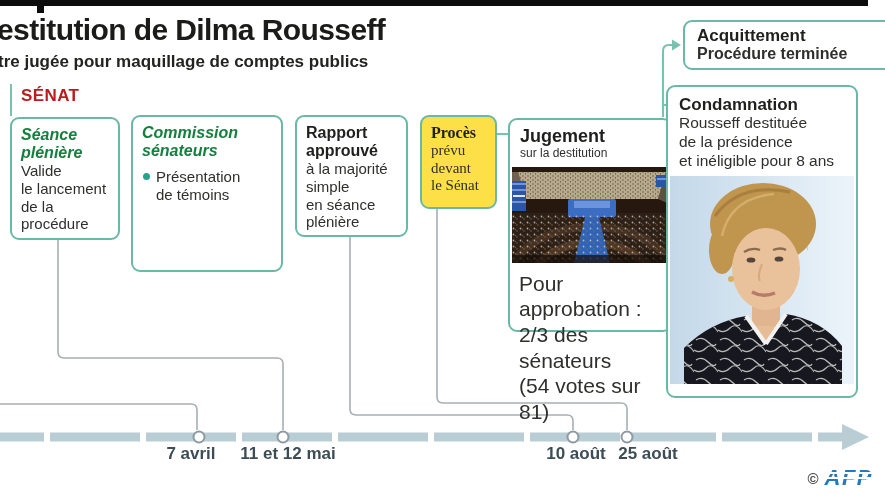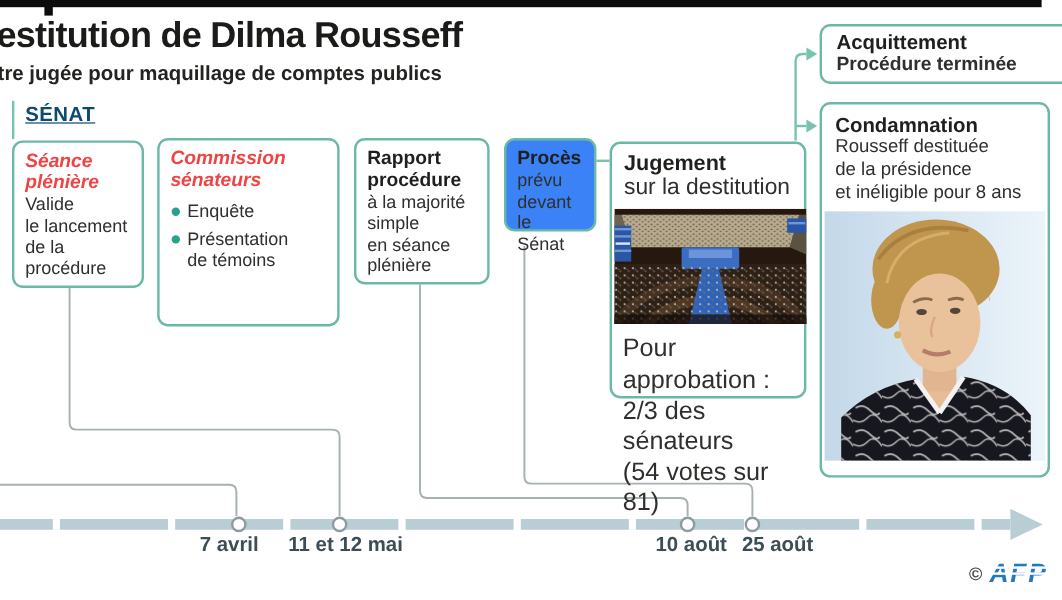--- a/index.html
+++ b/index.html
@@ -7,40 +7,40 @@
     position:relative;width:885px;height:500px;background:#fff;overflow:hidden;
     font-family:"Liberation Sans",sans-serif;color:#2b2b29;
   }
   .abs{position:absolute;}
   
   .topbar{left:0;top:0;width:868px;height:6px;background:#0c0c0c;}
   .topbar-tick{left:37px;top:5px;width:7px;height:8px;background:#0c0c0c;}
   
   .title{left:-3px;top:13px;font-size:30px;font-weight:bold;letter-spacing:-0.6px;color:#1b1b19;white-space:nowrap;}
   .subtitle{left:-2px;top:52px;font-size:17px;font-weight:bold;color:#232321;white-space:nowrap;}
-  .senat{left:21px;top:86px;font-size:17px;font-weight:bold;color:#0c4a6e;letter-spacing:0.4px;text-decoration:underline;}
+  .senat{left:21px;top:86px;font-size:17px;font-weight:bold;color:#b91c1c;letter-spacing:0.4px;}
   
   .fbox{
     box-sizing:border-box;background:#fff;border:2px solid #6ab8a6;border-radius:9px;
     padding:7px 9px;font-size:15px;line-height:1.17;color:#2f2f2d;z-index:2;
   }
   .pre{white-space:pre-line;}
-  .t-teal{color:#ef4444;font-weight:bold;font-style:italic;font-size:16px;line-height:1.14;}
+  .t-teal{color:#15803d;font-weight:bold;font-style:italic;font-size:16px;line-height:1.14;}
   .t-dark{color:#1f1f1d;font-weight:bold;font-size:16px;line-height:1.14;}
   .box-seance{left:10px;top:117px;width:110px;height:123px;}
   .box-commission{left:131px;top:115px;width:152px;height:157px;}
   .box-rapport{left:295px;top:115px;width:113px;height:122px;}
-  .box-proces{left:420px;top:115px;width:77px;height:78px;background:#3b82f6;}
+  .box-proces{left:420px;top:115px;width:77px;height:94px;background:#fde047;font-family:Liberation Serif, serif;}
   .box-jugement{left:508px;top:118px;width:164px;height:214px;padding:0;}
   .jug-header{padding:6px 10px 4px;}
-  .jug-sub{font-size:19px;line-height:1.1;color:#2f2f2d;}
+  .jug-sub{font-size:12px;line-height:1.1;color:#2f2f2d;}
   .jug-photo{display:block;margin:3px 2px 0;}
   .jug-approval{padding:8px 9px 0;font-size:21px;line-height:1.22;color:#2f2f2d;}
   .box-acquittement{left:683px;top:20px;width:225px;height:50px;padding:4px 12px;}
-  .box-condamnation{left:683px;top:85px;width:192px;height:313px;padding:0;}
+  .box-condamnation{left:666px;top:85px;width:192px;height:313px;padding:0;}
   .cond-text{padding:8px 11px 4px;font-size:15.5px;line-height:1.2;}
   .cond-photo{display:block;margin:2px 2px 0;}
   
   ul.bullets{list-style:none;margin:8px 0 0;padding:0;}
   ul.bullets li{position:relative;padding-left:14px;margin-bottom:5px;}
   ul.bullets li::before{
     content:"";position:absolute;left:1px;top:5px;width:7px;height:7px;border-radius:50%;background:#2aa18b;
   }
   
   #overlay{left:0;top:0;z-index:1;pointer-events:none;}
@@ -100,29 +100,28 @@
     <div class="pre">Valide
 le lancement
 de la
 procédure</div>
   </div>
 
   <div class="abs fbox box-commission">
     <div class="t-teal pre">Commission
 sénateurs</div>
     <ul class="bullets">
-      <li class="pre">Enquête</li>
       <li class="pre">Présentation
 de témoins</li>
     </ul>
   </div>
 
   <div class="abs fbox box-rapport">
     <div class="t-dark pre">Rapport
-procédure</div>
+approuvé</div>
     <div class="pre">à la majorité
 simple
 en séance
 plénière</div>
   </div>
 
   <div class="abs fbox box-proces">
     <div class="t-dark pre">Procès</div>
     <div class="pre">prévu
 devant

